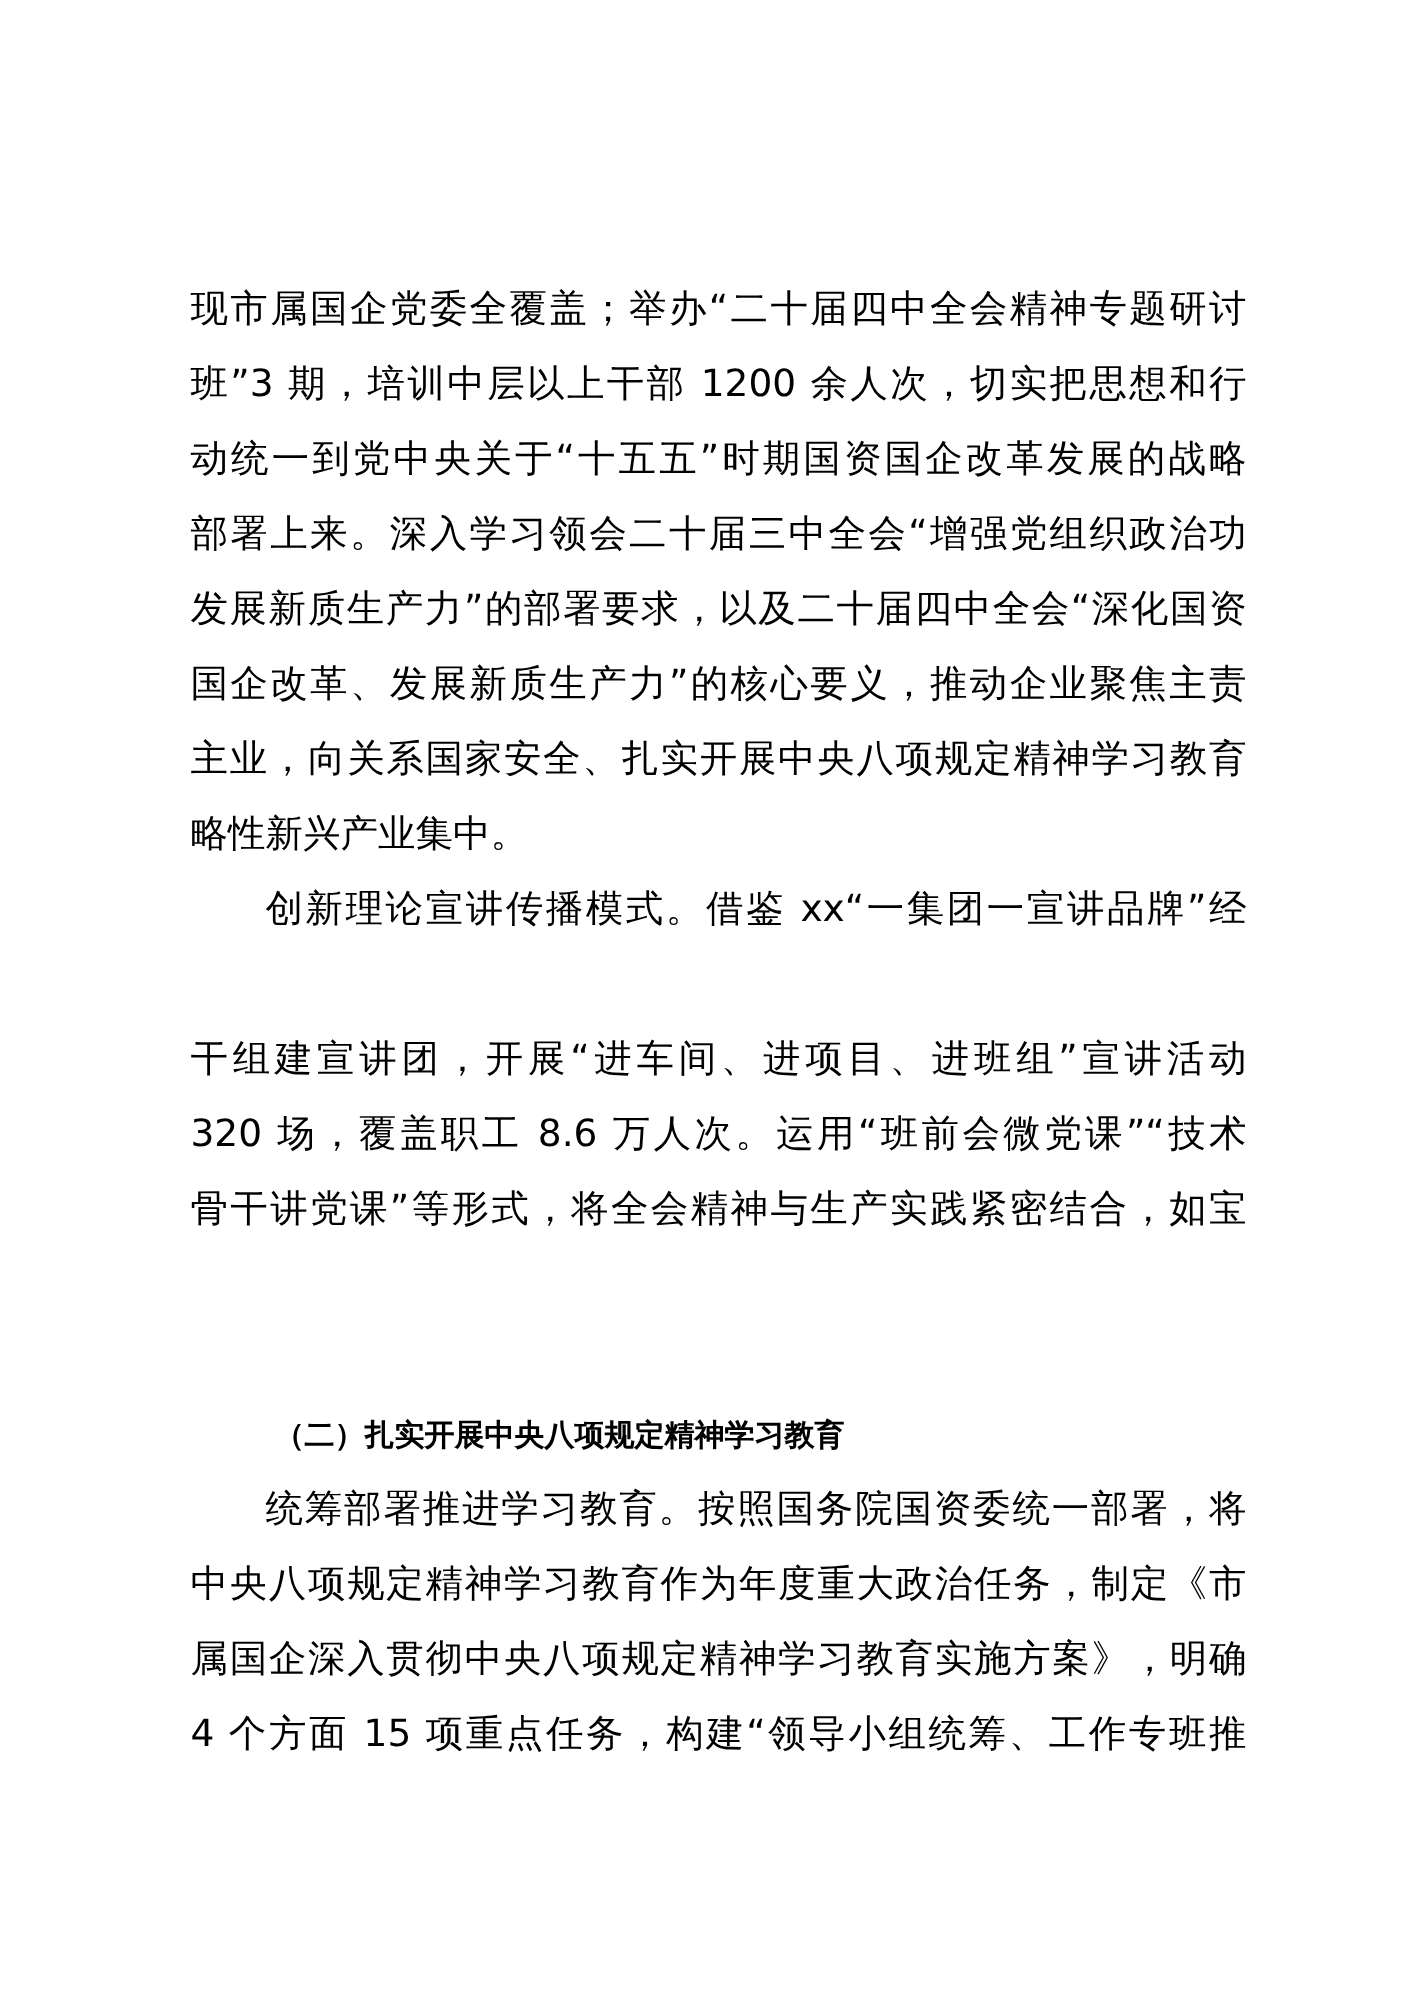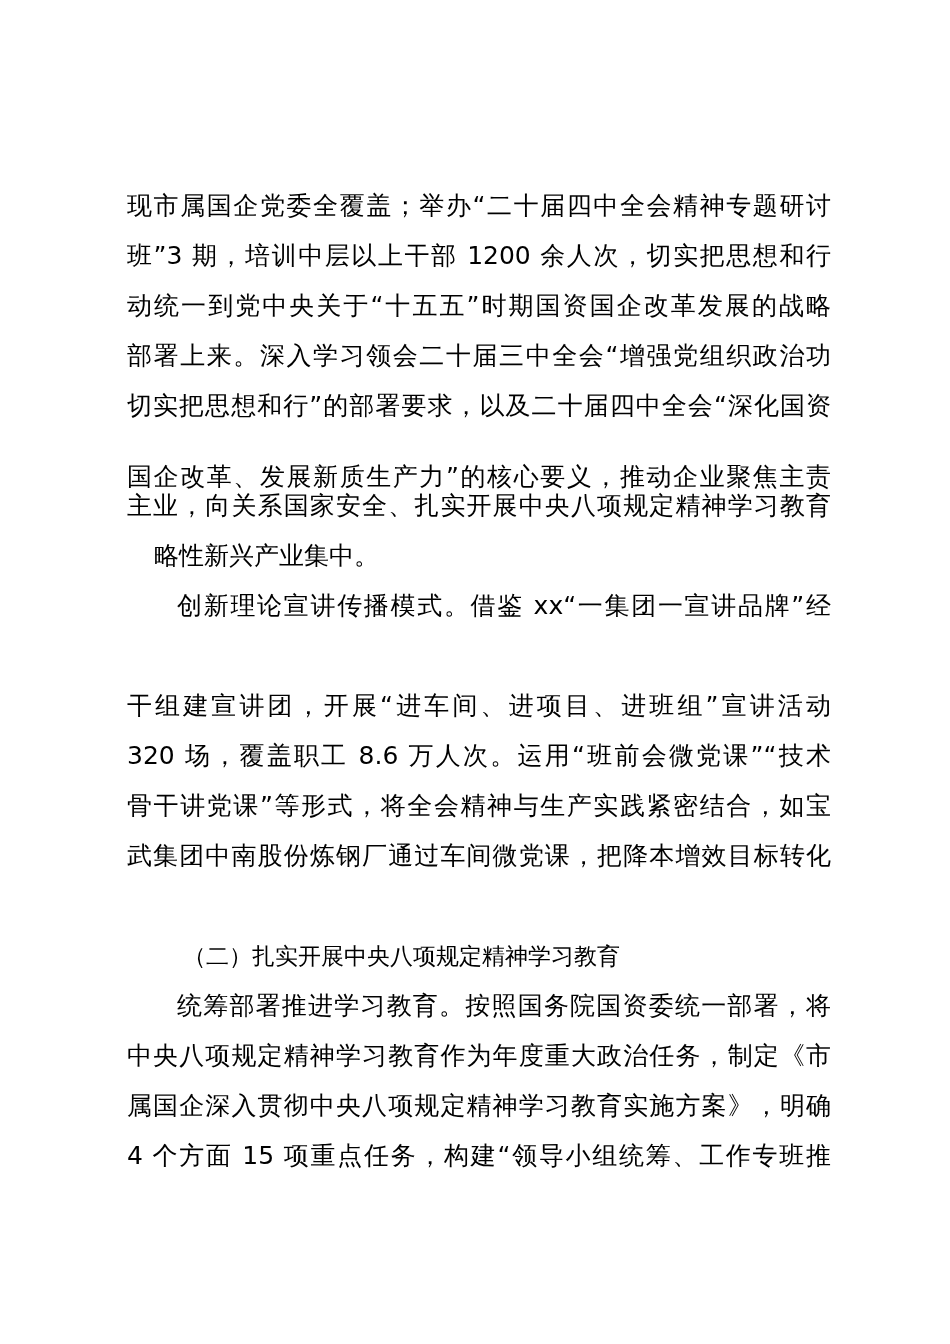--- a/index.html
+++ b/index.html
@@ -1,44 +1,43 @@
 <!DOCTYPE html>
 <html><head>
 <meta charset="utf-8">
 <style>
   html, body { margin: 0; padding: 0; background: #ffffff; }
   body { width: 950px; height: 1344px; position: relative; overflow: hidden;
          font-family: "DejaVu Sans", sans-serif; color: #000; }
   .page { position: absolute; left: 0; top: 0; width: 950px; height: 1176px; background: #fff; }
   .line { position: absolute; left: 127px; width: 704px; height: 50px; line-height: 50px;
           font-size: 25px; white-space: nowrap; text-align: justify; text-align-last: justify; }
-  .line.last { text-align-last: left; margin-left: 27px; }
+  .line.last { text-align-last: left; }
   .line.indent { left: 177px; width: 654px; }
   .heading { position: absolute; left: 183px; height: 50px; line-height: 50px;
-             font-size: 23px; font-weight: normal; white-space: nowrap; }
+             font-size: 20px; font-weight: bold; white-space: nowrap; }
 </style>
 </head>
 <body>
 
 <div class="page">
 
   <div class="line" style="top:181px">现市属国企党委全覆盖；举办“二十届四中全会精神专题研讨</div>
   <div class="line" style="top:231px">班”3 期，培训中层以上干部 1200 余人次，切实把思想和行</div>
   <div class="line" style="top:281px">动统一到党中央关于“十五五”时期国资国企改革发展的战略</div>
   <div class="line" style="top:331px">部署上来。深入学习领会二十届三中全会“增强党组织政治功</div>
-  <div class="line" style="top:381px">切实把思想和行”的部署要求，以及二十届四中全会“深化国资</div>
-  <div class="line" style="top:452px">国企改革、发展新质生产力”的核心要义，推动企业聚焦主责</div>
+  <div class="line" style="top:381px">发展新质生产力”的部署要求，以及二十届四中全会“深化国资</div>
+  <div class="line" style="top:431px">国企改革、发展新质生产力”的核心要义，推动企业聚焦主责</div>
   <div class="line" style="top:481px">主业，向关系国家安全、扎实开展中央八项规定精神学习教育</div>
   <div class="line last" style="top:531px">略性新兴产业集中。</div>
 
   <div class="line indent" style="top:581px">创新理论宣讲传播模式。借鉴 xx“一集团一宣讲品牌”经</div>
   <div class="line" style="top:681px">干组建宣讲团，开展“进车间、进项目、进班组”宣讲活动</div>
   <div class="line" style="top:731px">320 场，覆盖职工 8.6 万人次。运用“班前会微党课”“技术</div>
   <div class="line" style="top:781px">骨干讲党课”等形式，将全会精神与生产实践紧密结合，如宝</div>
-  <div class="line" style="top:831px">武集团中南股份炼钢厂通过车间微党课，把降本增效目标转化</div>
 
   <div class="heading" style="top:931px">（二）扎实开展中央八项规定精神学习教育</div>
 
   <div class="line indent" style="top:981px">统筹部署推进学习教育。按照国务院国资委统一部署，将</div>
   <div class="line" style="top:1031px">中央八项规定精神学习教育作为年度重大政治任务，制定《市</div>
   <div class="line" style="top:1081px">属国企深入贯彻中央八项规定精神学习教育实施方案》，明确</div>
   <div class="line" style="top:1131px">4 个方面 15 项重点任务，构建“领导小组统筹、工作专班推</div>
 </div>
 
 </body></html>

